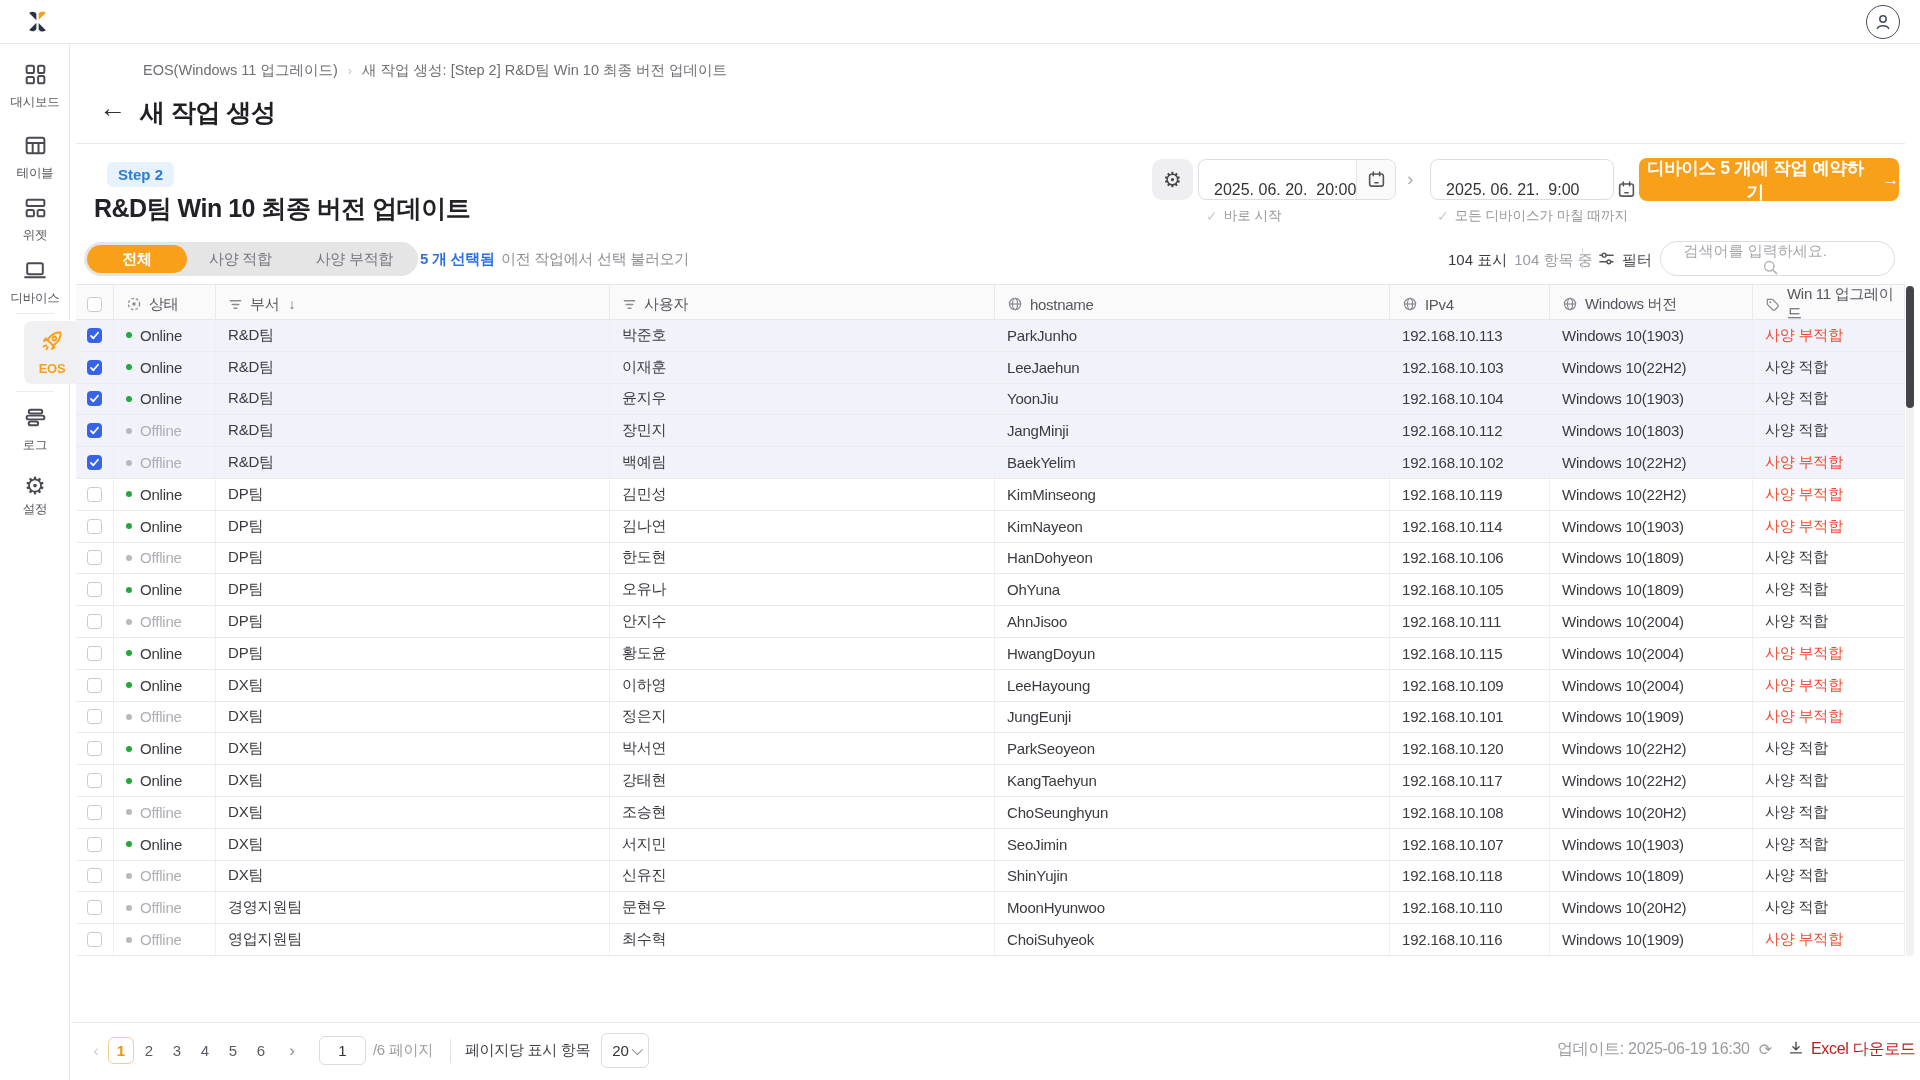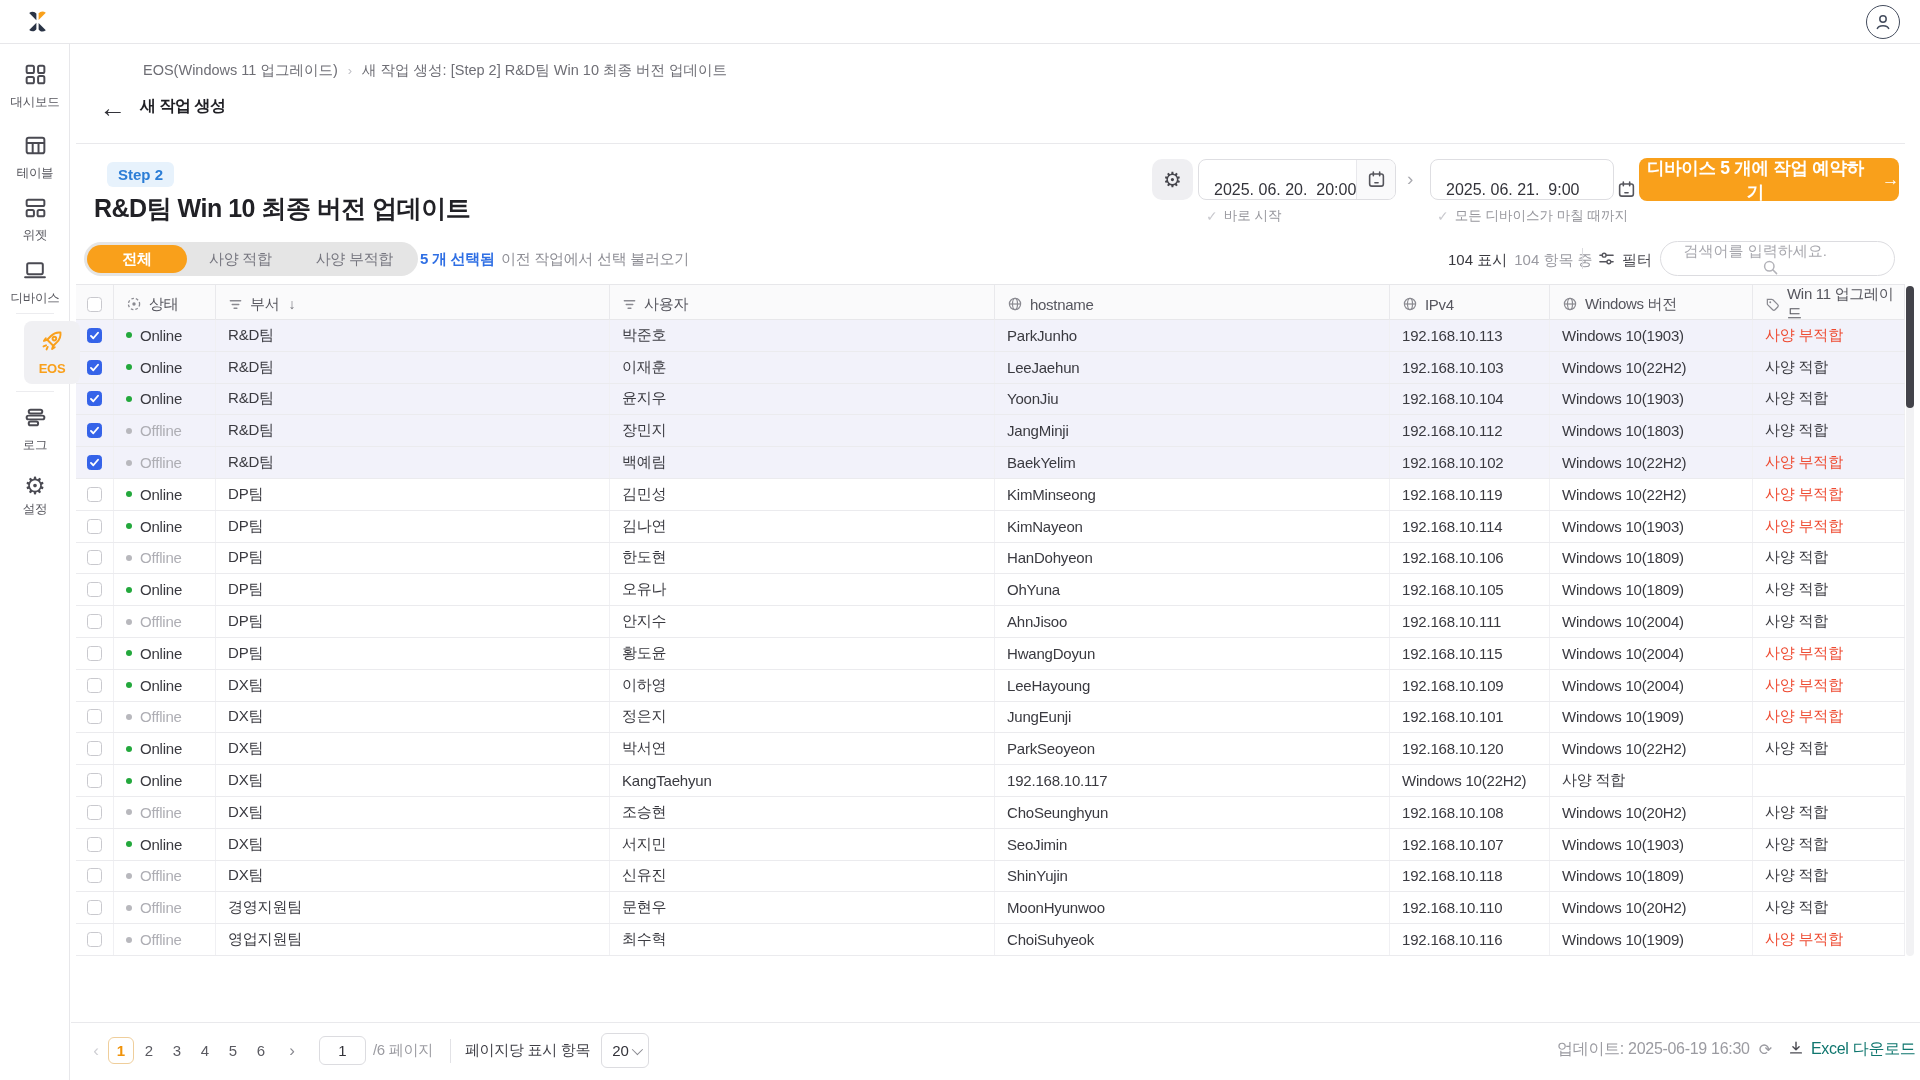--- a/index.html
+++ b/index.html
@@ -21,21 +21,21 @@
   .side-item .lbl { display:block; font-size:12.5px; color:#55555c; margin-top:3px; letter-spacing:-0.3px; }
   .side-item svg { display:inline-block; }
   .side-item.active { left:7px; width:56px; border-radius:8px; background:#f0f0f3; padding:7px 0 8px;margin-left:17px; }
   .side-item.active .lbl { color:#f9a01b; font-weight:bold; font-size:13px; }
   .side-divider { position:absolute; left:16px; width:38px; height:1px; background:#ececef; }
 
   
   .breadcrumb { position:absolute; left:97px; top:61px; font-size:14.5px; color:#6e6e75;margin-left:46px; }
   .breadcrumb .sep { color:#c0c0c6; margin:0 10px; font-size:13px; }
   .back-arrow { position:absolute; left:99px; top:95px; font-size:27px; color:#33333a; cursor:pointer; line-height:1; }
-  .page-title { position:absolute; left:140px; top:96px; font-size:16px; font-weight:bold; color:#1f1f24; letter-spacing:-0.5px; }
+  .page-title { position:absolute; left:140px; top:96px; font-size:25px; font-weight:bold; color:#1f1f24; letter-spacing:-0.5px; }
   .hr-top { position:absolute; left:76px; top:143px; width:1829px; height:1px; background:#e9e9ec; }
 
   
   .step-badge { position:absolute; left:107px; top:162px; background:#e7f2fc; color:#2b7dd6;
                 font-size:15px; font-weight:bold; padding:4px 11px; border-radius:6px; }
   .job-title { position:absolute; left:94px; top:192px; font-size:25px; font-weight:bold; color:#212126; letter-spacing:-0.5px; }
 
   .gear-btn { position:absolute; left:1152px; top:159px; width:41px; height:41px; background:#efeff2;
               border-radius:10px; display:flex; align-items:center; justify-content:center;
               font-size:21px; color:#45454c; cursor:pointer; }
@@ -124,21 +124,21 @@
   .pg-div { width:1px; height:24px; background:#e2e2e6; margin-left:17px; }
   .pp-label { font-size:15px; color:#3f3f46; margin-left:14px; letter-spacing:-0.3px; }
   .pp-select { width:48px; height:35px; border:1px solid #dcdce0; border-radius:6px; margin-left:11px;
                display:flex; align-items:center; justify-content:space-between; padding:0 8px 0 10px;
                font-size:15px; color:#33333a; cursor:pointer; }
   .chev-down { width:8px; height:8px; border-right:1.6px solid #8a8a91; border-bottom:1.6px solid #8a8a91;
                transform:rotate(45deg) translateY(-2px); }
   .updated { position:absolute; left:1557px; top:1039px; font-size:16px; color:#9b9ba1; display:flex;
              align-items:center; gap:9px; letter-spacing:-0.3px; }
   .updated .refresh { font-size:16px; color:#9b9ba1; cursor:pointer; }
-  .excel { position:absolute; left:1788px; top:1039px; font-size:16px; color:#0f766e; display:flex;
+  .excel { position:absolute; left:1788px; top:1039px; font-size:16px; color:#b91c1c; display:flex;
            align-items:center; gap:7px; cursor:pointer; letter-spacing:-0.3px; }
 </style>
 </head>
 <body>
 
 <div class="screen">
 
   <div class="topbar">
     <div class="logo">
       <svg width="24" height="26" viewBox="0 0 24 26">
@@ -618,20 +618,21 @@
       <div class="td c">
         <span class="cb">
           
         </span>
       </div>
       <div class="td status-td">
         <span class="dot"></span>
         <span>Online</span>
       </div>
       <div class="td">DX팀</div>
+      <div class="td">강태현</div>
       <div class="td">KangTaehyun</div>
       <div class="td">192.168.10.117</div>
       <div class="td">Windows 10(22H2)</div>
       <div class="td upg-td">사양 적합</div>
     </div>
       <div class="tr off">
       <div class="td c">
         <span class="cb">
           
         </span>

